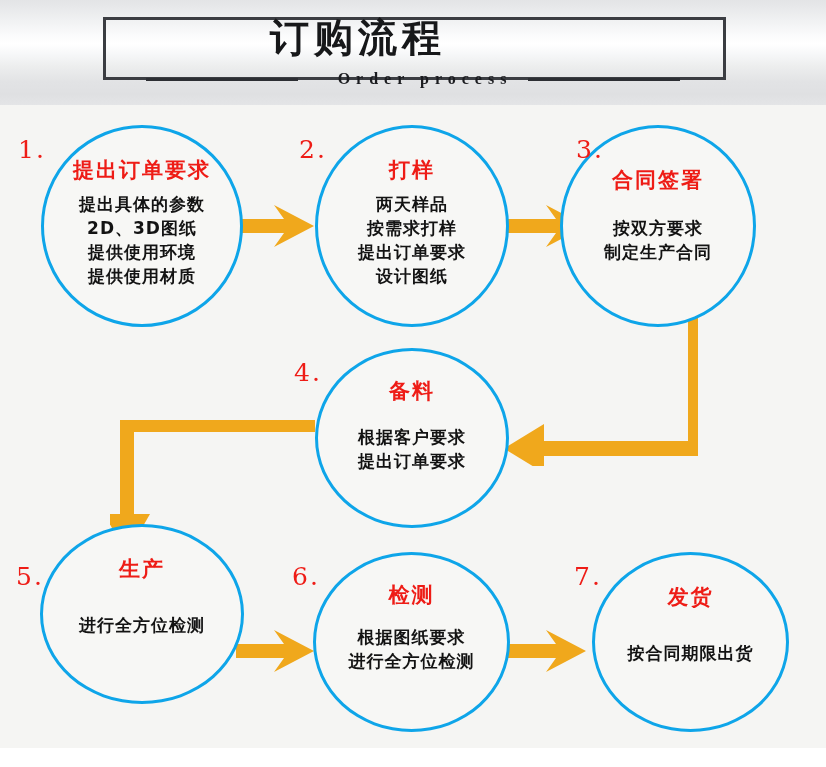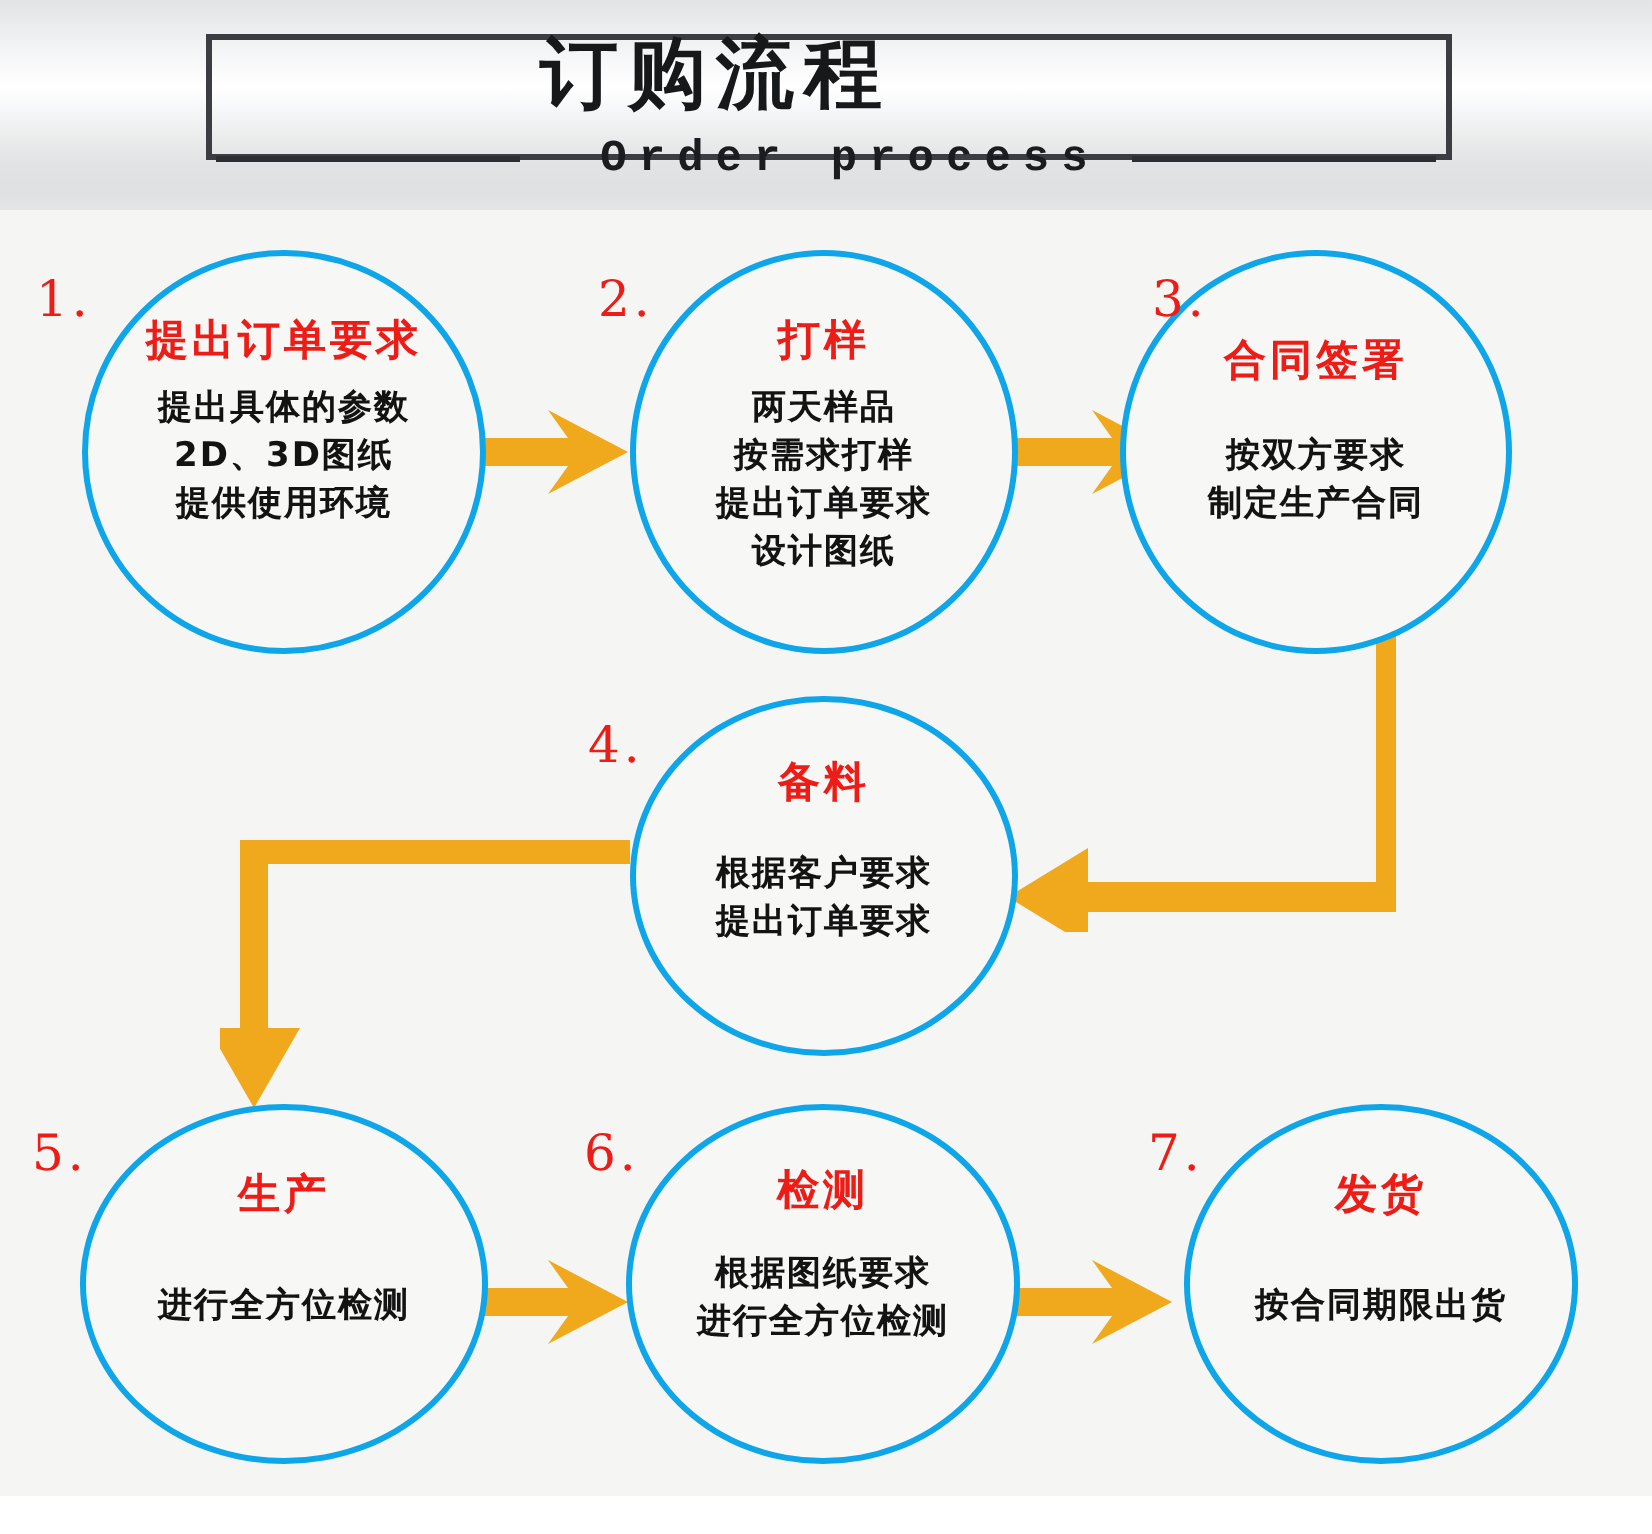--- a/index.html
+++ b/index.html
@@ -36,22 +36,22 @@
     white-space:nowrap;
   }
   .subtitle-row{
     position:absolute;left:0;top:66px;width:826px;height:26px;
     display:flex;align-items:center;justify-content:center;gap:16px;
   }
   .sub-line{
     width:152px;height:3px;background:#2c2e33;flex:none;
   }
   .title-en{
-    font-family:Liberation Mono, monospace;
-    font-size:22px;font-weight:bold;color:#1b1c20;
+    font-family:Liberation Serif, serif;
+    font-size:16px;font-weight:bold;color:#1b1c20;
     letter-spacing:6px;
     white-space:nowrap;
     margin-left:24px;
   }
 
   
   .body-bg{
     position:absolute;left:0;top:105px;width:826px;height:643px;
     background:#f5f5f3;
   }
@@ -88,21 +88,21 @@
     letter-spacing:1px;
     line-height:24px;
   }
   .node .nlines div{white-space:nowrap;}
 
   
   #node1{left:41px;top:125px;width:202px;height:202px;padding-top:28px;}
   #node2{left:315px;top:125px;width:194px;height:202px;padding-top:28px;}
   #node3{left:560px;top:125px;width:196px;height:202px;padding-top:38px;}
   #node4{left:315px;top:348px;width:194px;height:180px;padding-top:26px;}
-  #node5{left:40px;top:552px;width:204px;height:180px;padding-top:28px;text-align:right;}
+  #node5{left:40px;top:524px;width:204px;height:180px;padding-top:28px;text-align:right;}
   #node6{left:313px;top:552px;width:197px;height:180px;padding-top:26px;}
   #node7{left:592px;top:552px;width:197px;height:180px;padding-top:28px;}
 
   #node1 .ntitle{margin-bottom:8px;}
   #node2 .ntitle{margin-bottom:8px;}
   #node3 .ntitle{margin-bottom:22px;}
   #node4 .ntitle{margin-bottom:20px;}
   #node5 .ntitle{margin-bottom:30px;}
   #node6 .ntitle{margin-bottom:16px;}
   #node7 .ntitle{margin-bottom:30px;}
@@ -188,20 +188,21 @@
   <div class="stepnum" id="num5">5.</div>
   <div class="stepnum" id="num6">6.</div>
   <div class="stepnum" id="num7">7.</div>
 
   <div class="node" id="node1">
     <div class="ntitle">提出订单要求</div>
     <div class="nlines">
         <div>提出具体的参数</div>
         <div>2D、3D图纸</div>
         <div>提供使用环境</div>
+        <div>提供使用材质</div>
       </div>
   </div>
 
   <div class="node" id="node2">
     <div class="ntitle">打样</div>
     <div class="nlines">
         <div>两天样品</div>
         <div>按需求打样</div>
         <div>提出订单要求</div>
         <div>设计图纸</div>

